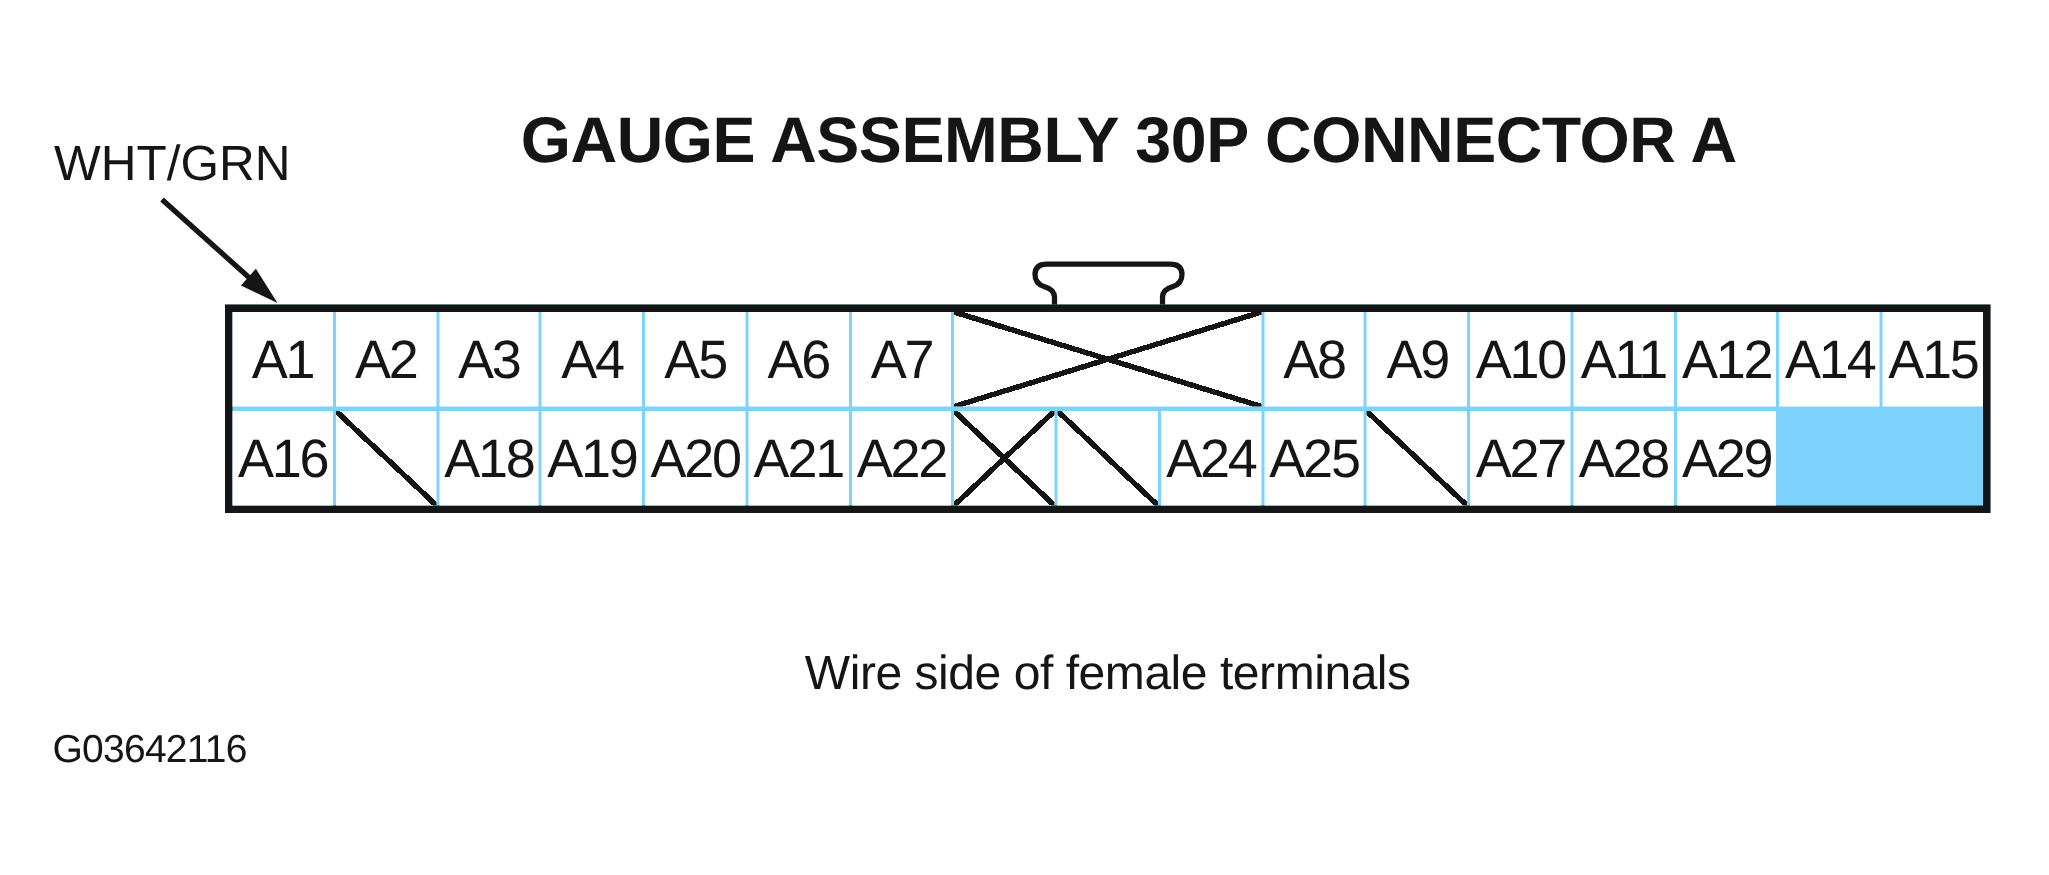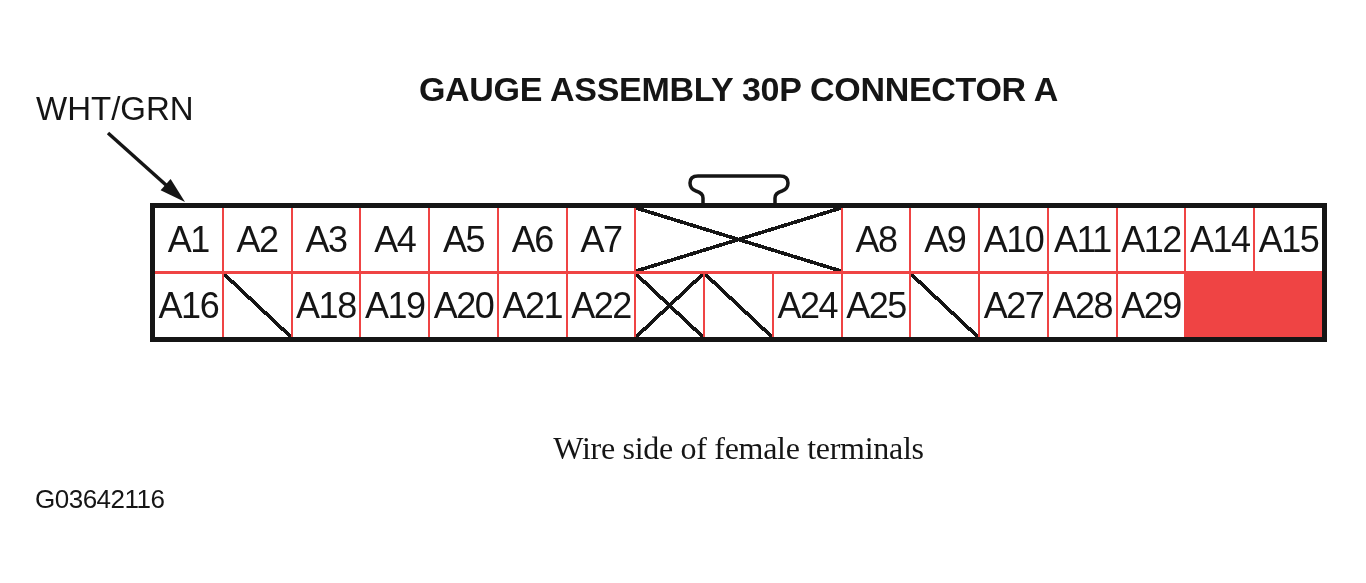--- a/index.html
+++ b/index.html
@@ -6,34 +6,34 @@
   html, body { width: 1366px; height: 583px; }
   body {
     background: #ffffff;
     font-family: "Liberation Sans", sans-serif;
     color: #151515;
     overflow: hidden;
   }
   .page { position: relative; width: 1366px; height: 583px; background: #ffffff; }
 
   .title {
-    position: absolute; left: 150px; top: 70px; width: 1177px;
-    text-align: center; font-size: 34px; font-weight: bold; letter-spacing: -0.3px;
+    position: absolute; left: 164px; top: 70px; width: 1177px;
+    text-align: center; font-size: 43px; font-weight: bold; letter-spacing: -0.3px;
     white-space: nowrap;
   }
   .wire-label {
     position: absolute; left: 36px; top: 90px;
     font-size: 33px; font-weight: normal; white-space: nowrap;
   }
   .arrow-svg { position: absolute; left: 100px; top: 125px; z-index: 2; }
   .latch-svg { position: absolute; left: 686px; top: 172px; z-index: 0; }
 
   .connector {
     position: absolute; left: 150px; top: 203px; width: 1177px; height: 139px;
-    border: 5px solid #151515; background: #ef4444;
+    border: 5px solid #151515; background: #7dd3fc;
     display: grid;
     grid-template-columns: repeat(17, 1fr);
     grid-template-rows: 1fr 1fr;
     column-gap: 2px; row-gap: 3px;
     z-index: 1;
   }
   .cell {
     background-color: #ffffff;
     display: flex; align-items: center; justify-content: center;
     font-size: 36px; letter-spacing: -1.5px; line-height: 1;
@@ -48,21 +48,21 @@
     background-image:
       linear-gradient(to top right,
         transparent calc(50% - 1.8px), #151515 calc(50% - 1.8px),
         #151515 calc(50% + 1.8px), transparent calc(50% + 1.8px)),
       linear-gradient(to bottom right,
         transparent calc(50% - 1.8px), #151515 calc(50% - 1.8px),
         #151515 calc(50% + 1.8px), transparent calc(50% + 1.8px));
   }
   .caption {
     position: absolute; left: 150px; top: 430px; width: 1177px;
-    text-align: center; font-size: 32px; letter-spacing: -0.3px; white-space: nowrap; font-family: Liberation Serif, serif;
+    text-align: center; font-size: 32px; letter-spacing: -0.3px; white-space: nowrap;
   }
   .figure-id {
     position: absolute; left: 35px; top: 484px;
     font-size: 26px; font-weight: normal; letter-spacing: -0.5px; white-space: nowrap;
   }
 </style>
 </head>
 <body>
 
 <div class="page">

